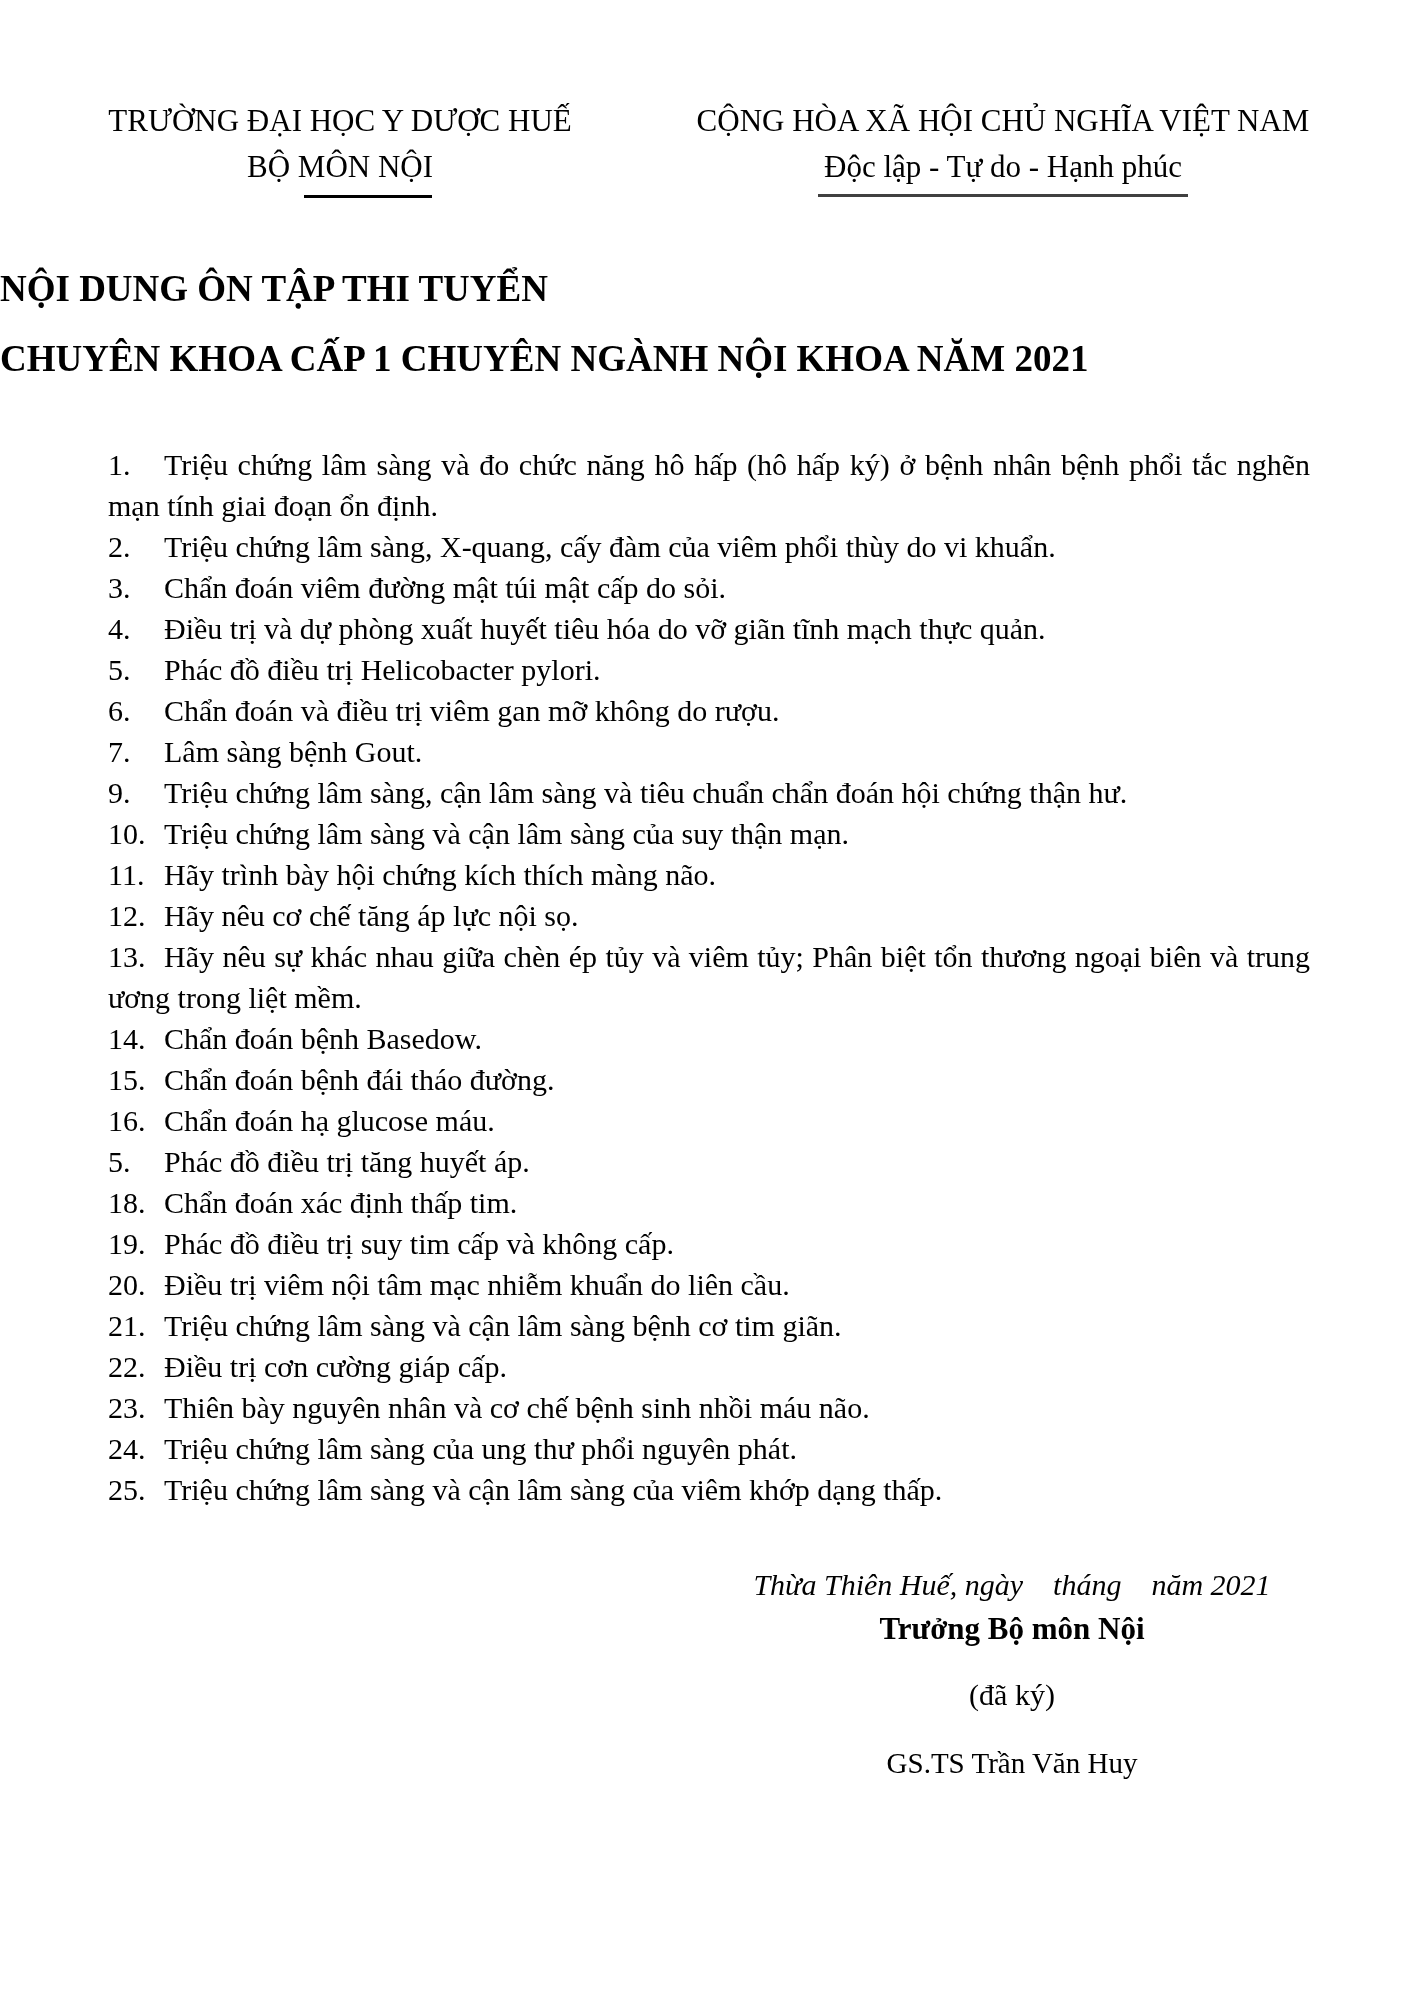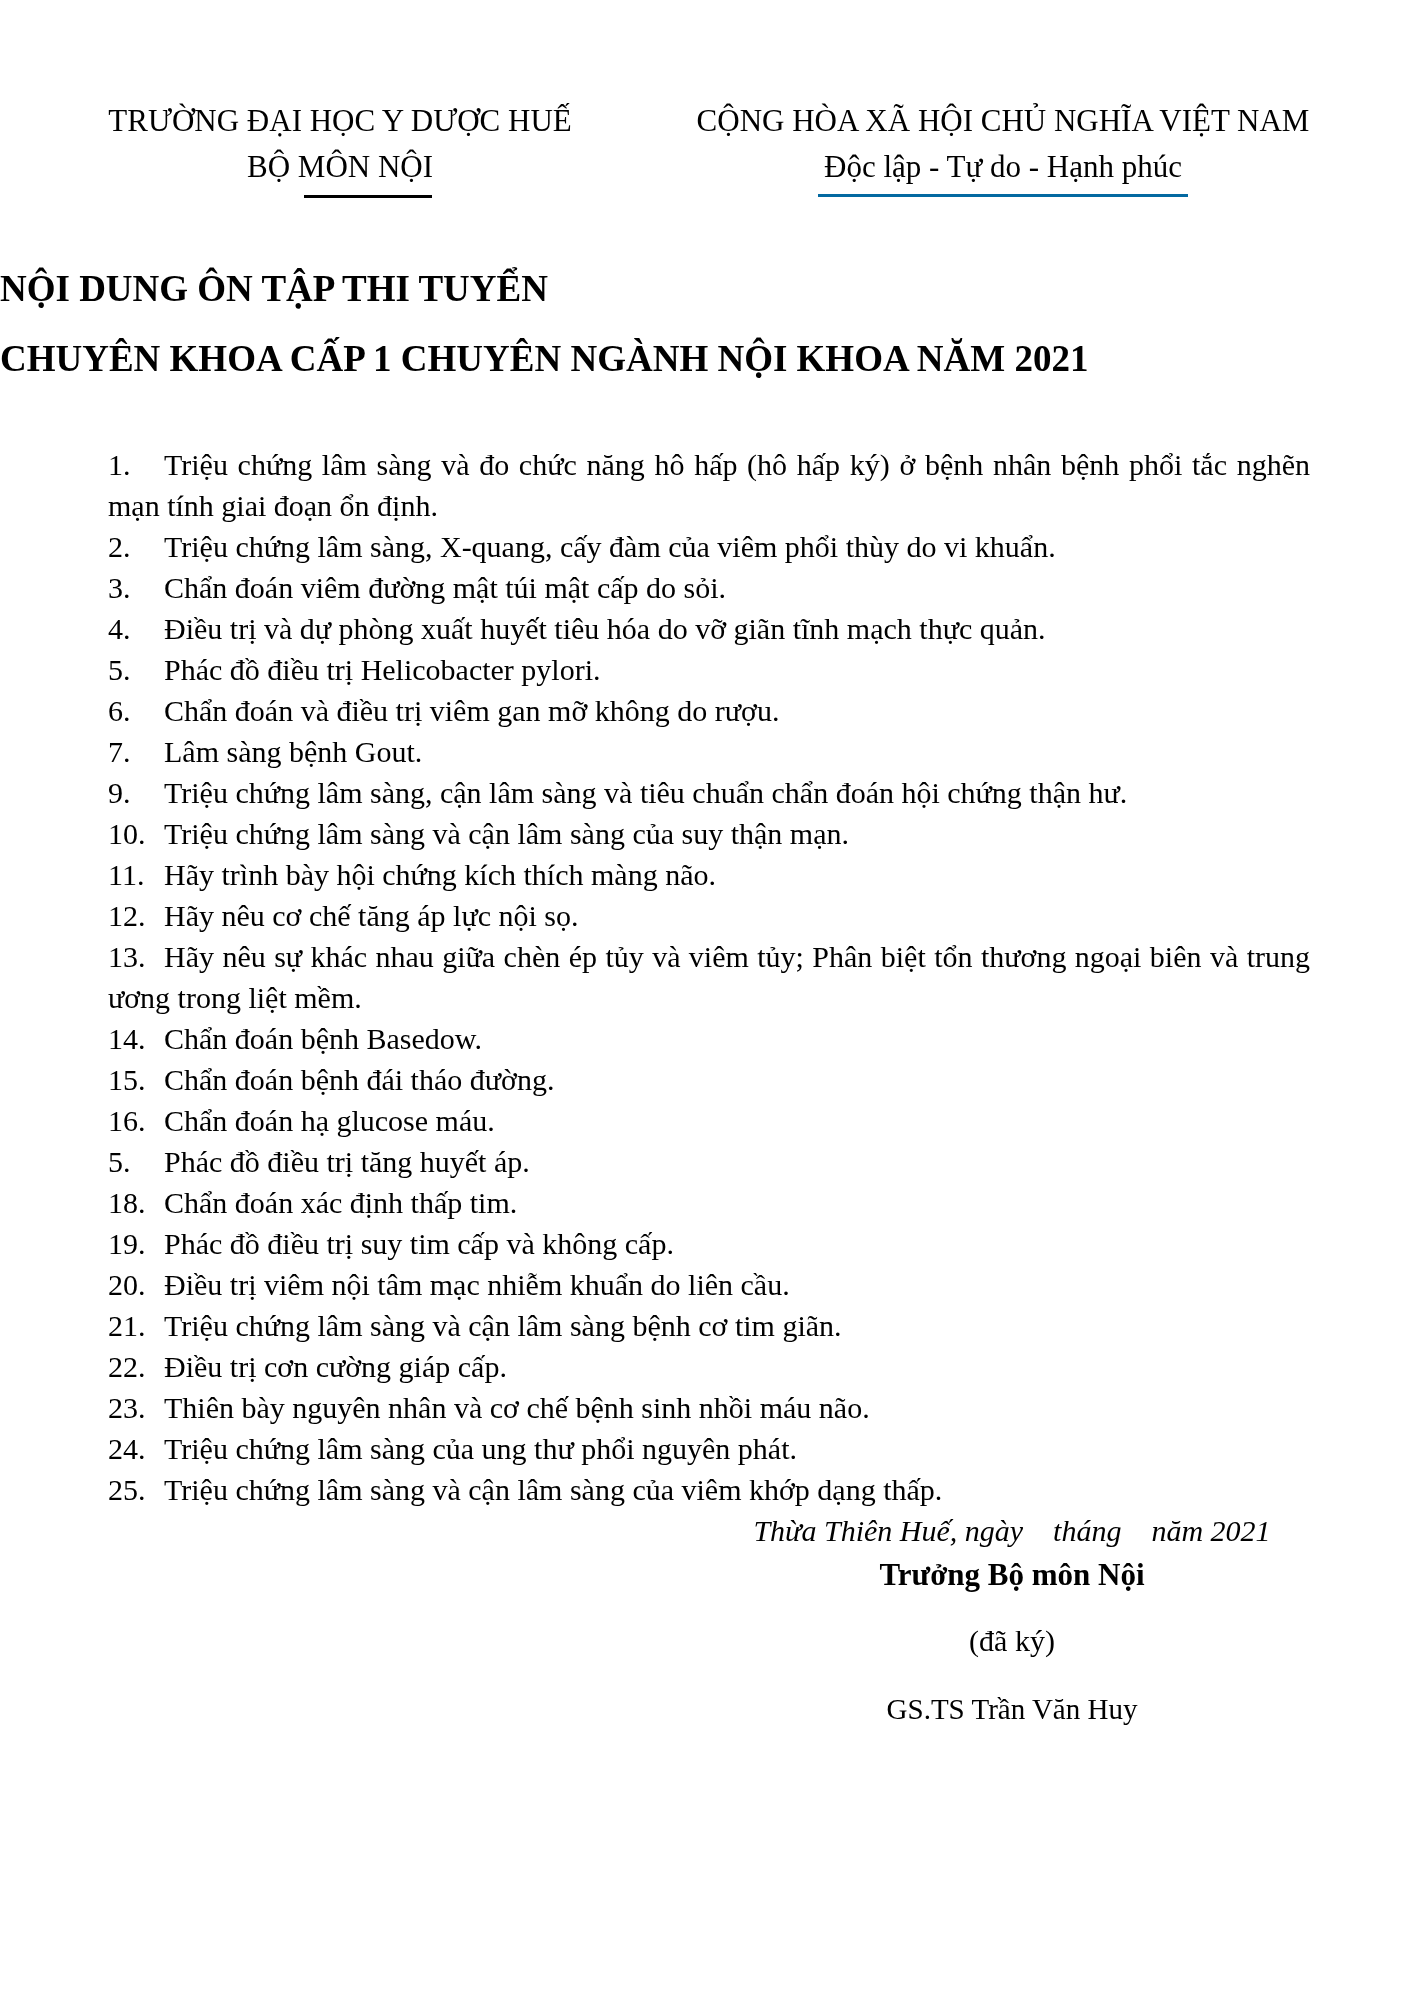--- a/index.html
+++ b/index.html
@@ -43,21 +43,21 @@
   }
   .hdr-rule-left {
     width: 128px;
     border-top: 3px solid #000;
     margin: 5px auto 0 auto;
     transform: translateX(28px);
     height: 0;
   }
   .motto {
     display: inline-block;
-    border-bottom: 3px solid #0369a1;
+    border-bottom: 3px solid #404040;
     padding: 0 6px 4px 6px;
   }
   
   .title-block {
     margin-top: 56px;
     text-align: left;
   }
   .title-line {
     font-size: 37px;
     font-weight: bold;
@@ -74,20 +74,21 @@
   .qitem {
     margin: 0;
   }
   .qnum {
     display: inline-block;
     width: 56px;
     text-align: left;
   }
   
   .footer {
+    margin-top: 54px;
     margin-left: 700px;
     width: 624px;
     text-align: center;
   }
   .f-date {
     font-size: 30px;
     font-style: italic;
     line-height: 42px;
     white-space: pre-wrap;
   }

